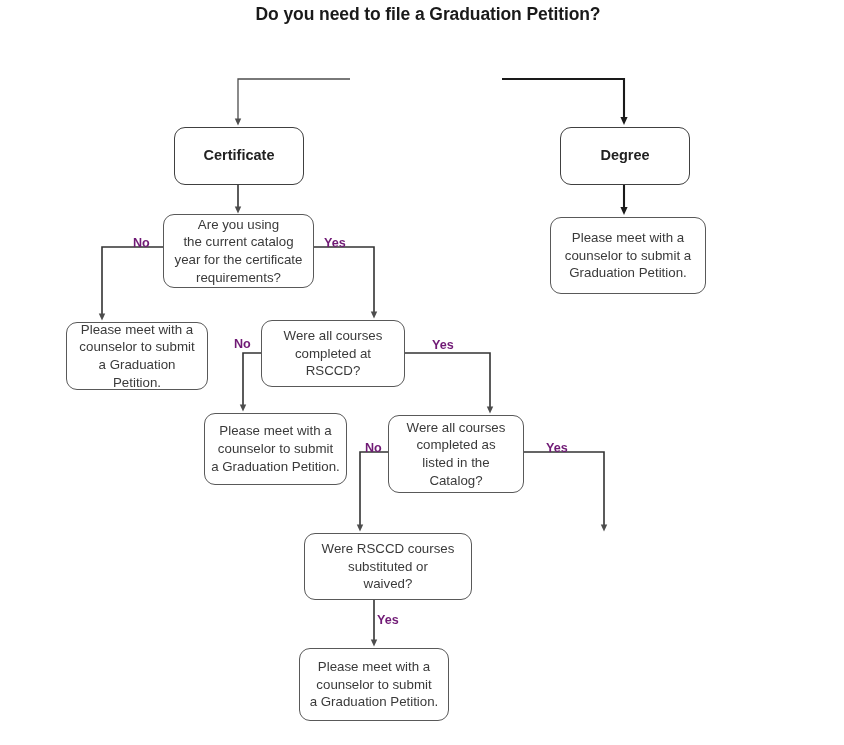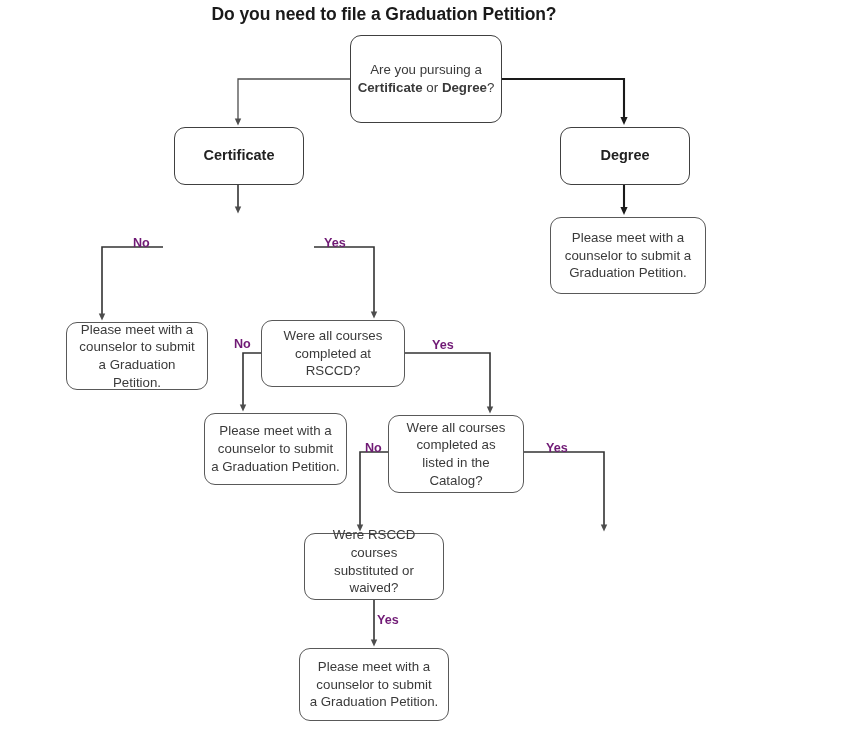--- a/index.html
+++ b/index.html
@@ -22,20 +22,21 @@
   #title {
     position: absolute;
     left: 0;
     top: 4px;
     width: 768px;
     text-align: center;
     font-size: 17.5px;
     font-weight: bold;
     color: #1a1a1a;
     letter-spacing: -0.1px;
+    padding-left: 44px;
   }
   .node {
     position: absolute;
     box-sizing: border-box;
     border: 1.3px solid #595959;
     border-radius: 11px;
     background: #ffffff;
     display: flex;
     align-items: center;
     justify-content: center;
@@ -122,38 +123,41 @@
 
     <path class="wire mid" d="M405,353 L490,353 L490,410" marker-end="url(#ah)"></path>
 
     <path class="wire mid" d="M388,452 L360,452 L360,528" marker-end="url(#ah)"></path>
 
     <path class="wire mid" d="M524,452 L604,452 L604,528" marker-end="url(#ah)"></path>
 
     <path class="wire mid" d="M374,600 L374,643" marker-end="url(#ah)"></path>
   </svg>
 
-  <div class="node dark" style="left:350px; top:35px; width:152px; height:88px;">
-    <span class="txt">Are you pursuing a<br><b>Certificate</b> or <b>Degree</b>?</span>
-  </div>
 
   <div class="node dark strong" style="left:174px; top:127px; width:130px; height:58px;">
     <span class="txt">Certificate</span>
   </div>
 
   <div class="node dark strong" style="left:560px; top:127px; width:130px; height:58px;">
     <span class="txt">Degree</span>
   </div>
 
   <div class="node" style="left:550px; top:217px; width:156px; height:77px;">
     <span class="txt">Please meet with a
 counselor to submit a
 Graduation Petition.</span>
   </div>
 
+  <div class="node" style="left:163px; top:214px; width:151px; height:74px;">
+    <span class="txt">Are you using
+the current catalog
+year for the certificate
+requirements?</span>
+  </div>
 
   <div class="node" style="left:66px; top:322px; width:142px; height:68px;">
     <span class="txt">Please meet with a
 counselor to submit
 a Graduation Petition.</span>
   </div>
 
   <div class="node" style="left:261px; top:320px; width:144px; height:67px;">
     <span class="txt">Were all courses
 completed at
@@ -166,21 +170,21 @@
 a Graduation Petition.</span>
   </div>
 
   <div class="node" style="left:388px; top:415px; width:136px; height:78px;">
     <span class="txt">Were all courses
 completed  as
 listed in the
 Catalog?</span>
   </div>
 
-  <div class="node" style="left:304px; top:533px; width:140px; height:67px;align-items:flex-end;">
+  <div class="node" style="left:304px; top:533px; width:168px; height:67px;">
     <span class="txt">Were RSCCD courses
 substituted or
 waived?</span>
   </div>
 
 
   <div class="node" style="left:299px; top:648px; width:150px; height:73px;">
     <span class="txt">Please meet with a
 counselor to submit
 a Graduation Petition.</span>

